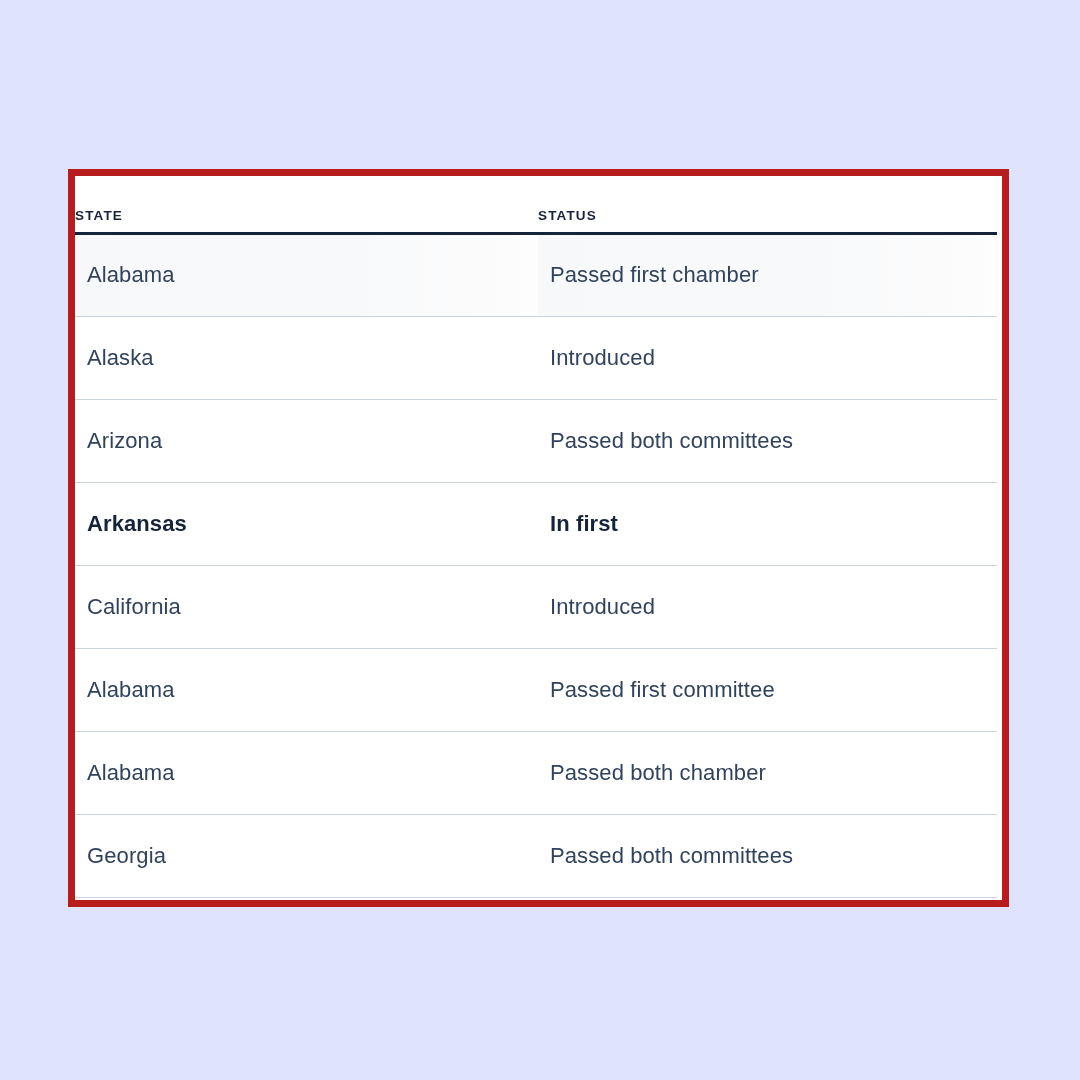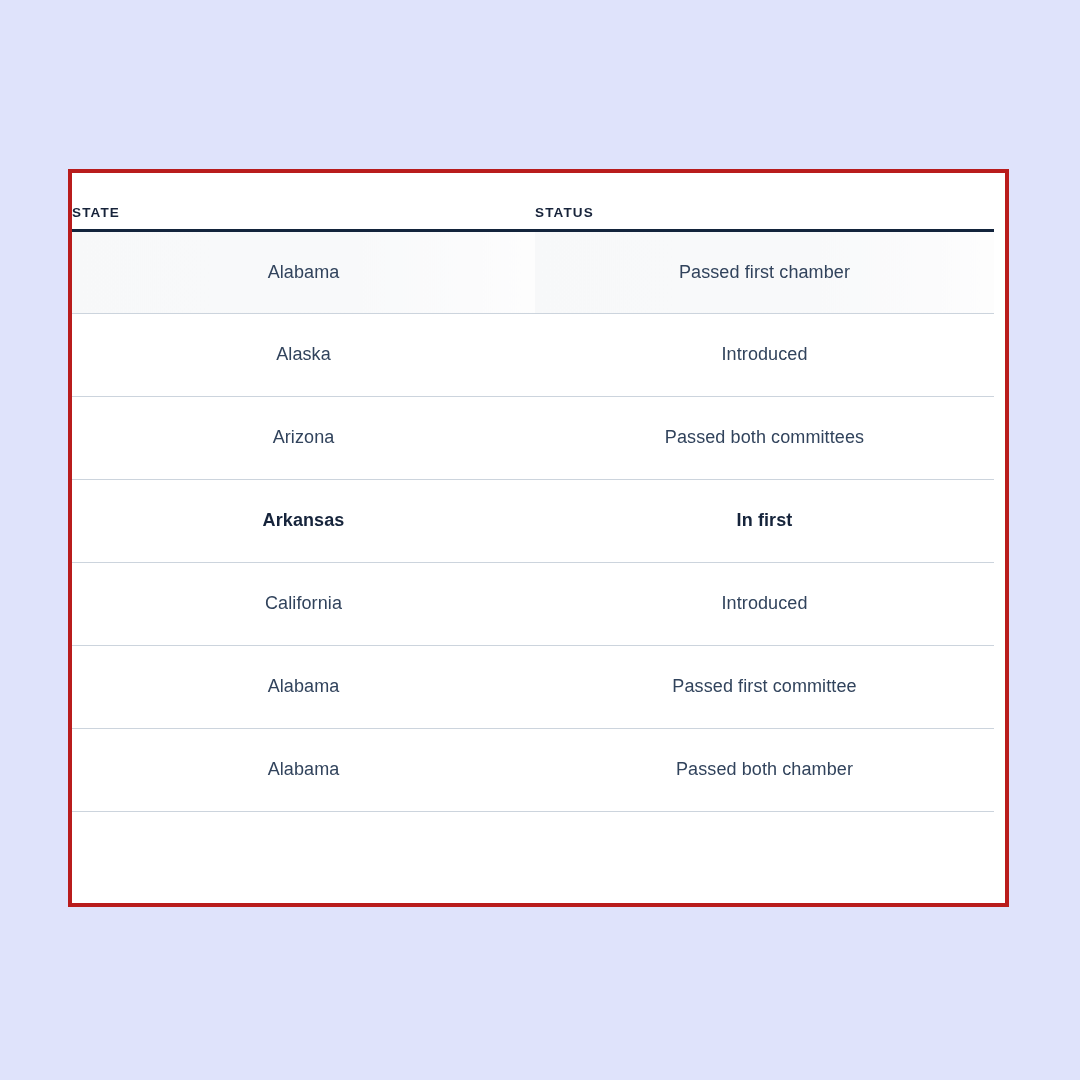--- a/index.html
+++ b/index.html
@@ -18,21 +18,21 @@
   }
 
   
   #table-card {
     position: absolute;
     left: 68px;
     top: 169px;
     width: 941px;
     height: 738px;
     background: #c2410c;
-    border: 4px solid #b91c1c;
+    border: 7px solid #b91c1c;
     overflow: hidden;
   }
 
   
   #table-scroll {
     position: absolute;
     inset: 0;
     overflow: hidden;
     background: #ffffff;
   }
@@ -59,28 +59,27 @@
     white-space: nowrap;
   }
 
   .col-state   { width: 463px; }
   .col-status  { width: 459px; }
 
   
   .tbody-row td {
     height: 83px;
     vertical-align: middle;
-    padding: 5px;
-    font-size: 18px;
+    padding: 12px;
+    font-size: 22px;
     font-weight: normal;
     color: #31435c;
     border-bottom: 1.6px solid #ccd4dd;
     white-space: nowrap;
     letter-spacing: 0.1px;
-    text-align: center;
   }
 
   
   .tbody-row.row-shaded td {
     background: linear-gradient(to right, #f7f8f9 0%, #f8f9fa 62%, #fbfbfc 88%, #fdfdfd 100%);
   }
 
   
   .tbody-row.row-emphasis td {
     font-weight: bold;
@@ -125,16 +124,20 @@
             <td class="col-status">Introduced</td>
           </tr>
           <tr class="tbody-row">
             <td class="col-state">Alabama</td>
             <td class="col-status">Passed first committee</td>
           </tr>
           <tr class="tbody-row">
             <td class="col-state">Alabama</td>
             <td class="col-status">Passed both chamber</td>
           </tr>
+          <tr class="tbody-row">
+            <td class="col-state">Georgia</td>
+            <td class="col-status">Passed both committees</td>
+          </tr>
         </tbody>
     </table>
   </div>
 </div>
 
 </body></html>

